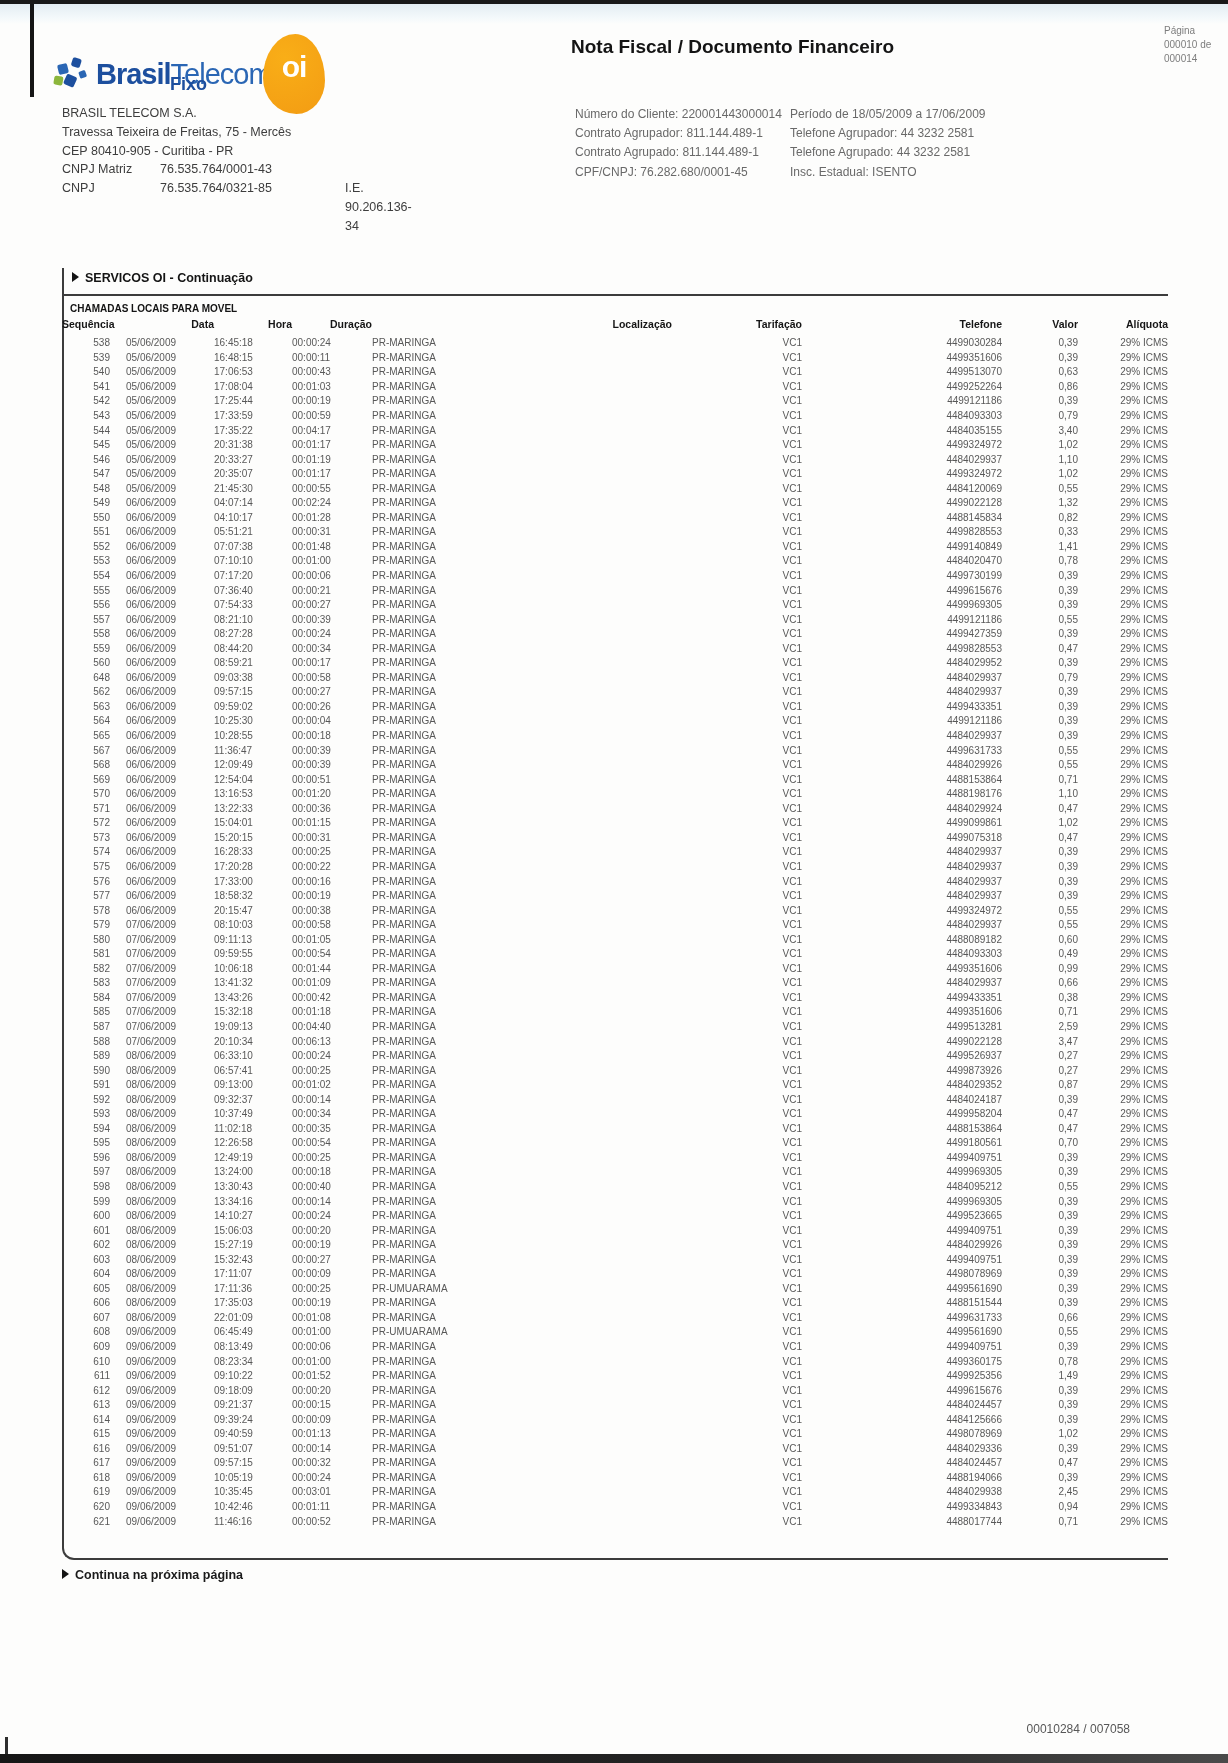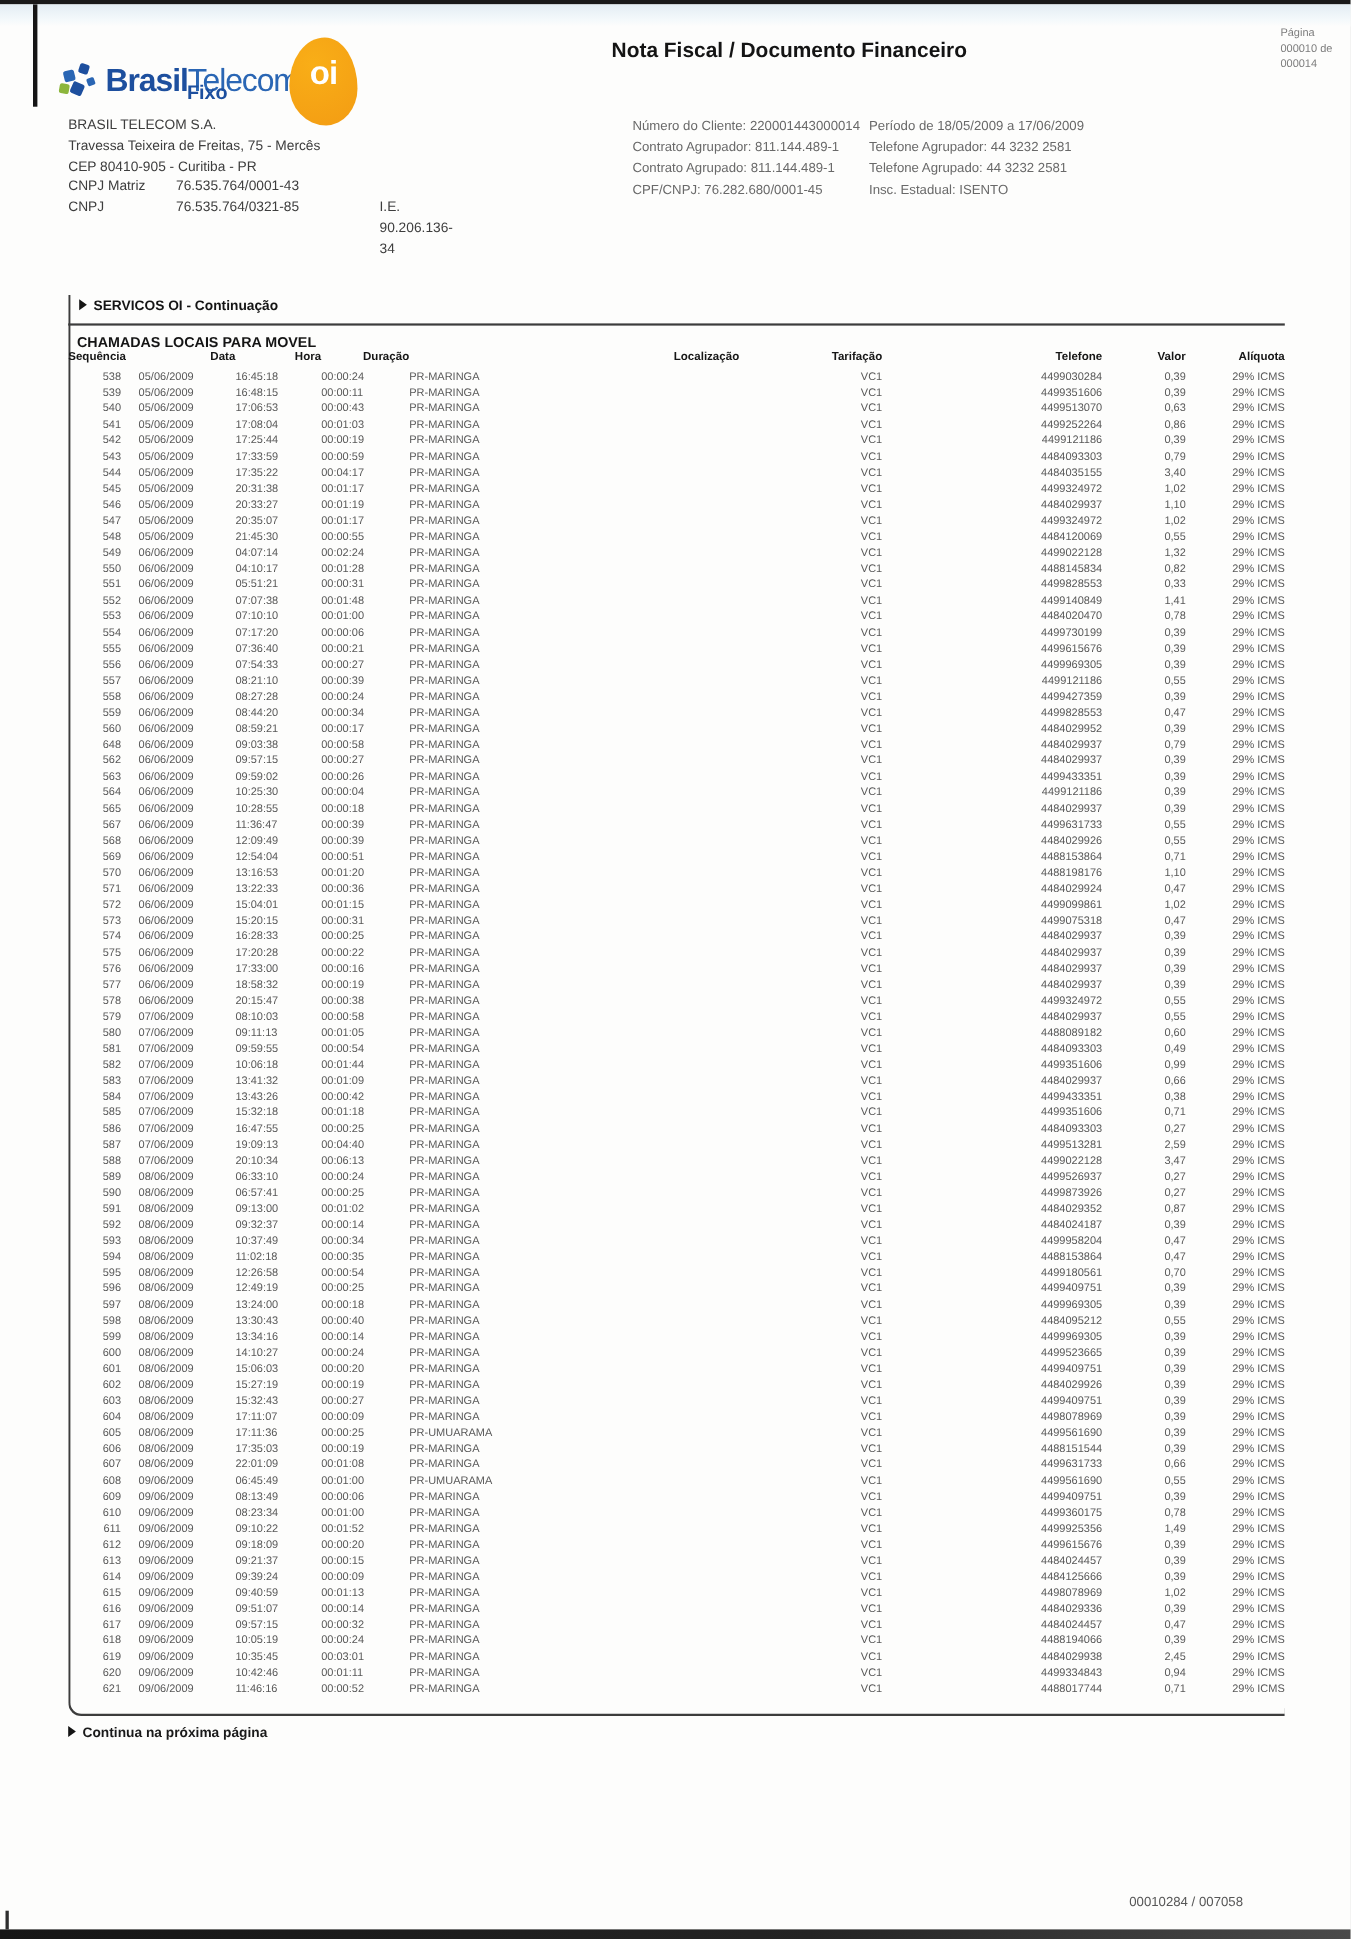--- a/index.html
+++ b/index.html
@@ -24,39 +24,39 @@
   .brand-text { position:absolute; left:44px; top:8px; font-size:29px; letter-spacing:-1px; white-space:nowrap; }
   .brand-bold { font-weight:bold; color:#1d4f9e; }
   .brand-light { font-weight:normal; color:#2a66b4; }
   .brand-sub { position:absolute; left:118px; top:24px; font-size:18px; font-weight:bold; color:#1d4f9e; }
   .oi-logo { position:absolute; left:263px; top:34px; width:62px; height:80px;
     background:radial-gradient(circle at 35% 30%, #f9ae17, #f39c13);
     border-radius:52% 48% 46% 54% / 55% 58% 42% 45%;
     display:flex; align-items:center; justify-content:center; }
   .oi-text { color:#ffffff; font-weight:bold; font-size:30px; line-height:1; padding-bottom:14px; letter-spacing:-1px; }
 
-  .doc-title { position:absolute; left:556px; top:36px; font-size:19px; font-weight:bold; color:#141414; letter-spacing:0; }
+  .doc-title { position:absolute; left:571px; top:36px; font-size:19px; font-weight:bold; color:#141414; letter-spacing:0; }
 
   .page-block { position:absolute; left:1164px; top:24px; width:70px; font-size:10px; color:#7d7d7d; line-height:14px; white-space:nowrap; }
 
   .company { position:absolute; left:62px; top:104px; font-size:12.5px; color:#3d3d3d; line-height:18.8px; }
   .company .label-row { position:relative; }
   .company .val { position:absolute; left:98px; }
   .company .ie { position:absolute; left:283px; }
 
   .client-info { position:absolute; top:105px; font-size:12px; color:#696969; line-height:19.2px; }
   .client-col-1 { left:575px; }
   .client-col-2 { left:790px; }
 
   
   .table-frame { position:absolute; left:62px; top:268px; width:1106px; height:1292px;
     border-left:2px solid #3c3c3c; border-bottom:2px solid #3c3c3c; border-bottom-left-radius:12px; }
   .section-title { position:absolute; left:72px; top:271px; font-size:12.5px; font-weight:bold; color:#141414; }
   .section-rule { position:absolute; left:62px; top:294px; width:1106px; height:2px; background:#3c3c3c; }
-  .section-sub { position:absolute; left:70px; top:303px; font-size:13px; font-weight:bold; color:#141414; }
+  .section-sub { position:absolute; left:70px; top:303px; font-size:10px; font-weight:bold; color:#141414; }
   .arrow { display:inline-block; width:0; height:0; border-left:7px solid #141414;
     border-top:5px solid transparent; border-bottom:5px solid transparent; margin-right:6px; }
 
   table.calls { position:absolute; left:62px; top:316px; width:1106px; border-collapse:collapse; table-layout:fixed; }
   table.calls th { font-size:10.5px; font-weight:bold; color:#161616; height:20px; vertical-align:top; padding-top:2px; }
   table.calls td { font-size:10px; color:#585858; height:14.55px; line-height:10px; padding:0; white-space:nowrap; overflow:hidden; }
   .c0 { width:48px;  text-align:right; }
   .c1 { width:104px; text-align:left; padding-left:16px !important; }
   .c2 { width:78px;  text-align:left; }
   .c3 { width:80px;  text-align:left; }
@@ -664,31 +664,20 @@
           <td class="c1">07/06/2009</td>
           <td class="c2">15:32:18</td>
           <td class="c3">00:01:18</td>
           <td class="c4">PR-MARINGA</td>
           <td class="c5">VC1</td>
           <td class="c6">4499351606</td>
           <td class="c7">0,71</td>
           <td class="c8">29% ICMS</td>
         </tr>
         <tr>
-          <td class="c0">586</td>
-          <td class="c1">07/06/2009</td>
-          <td class="c2">16:47:55</td>
-          <td class="c3">00:00:25</td>
-          <td class="c4">PR-MARINGA</td>
-          <td class="c5">VC1</td>
-          <td class="c6">4484093303</td>
-          <td class="c7">0,27</td>
-          <td class="c8">29% ICMS</td>
-        </tr>
-        <tr>
           <td class="c0">587</td>
           <td class="c1">07/06/2009</td>
           <td class="c2">19:09:13</td>
           <td class="c3">00:04:40</td>
           <td class="c4">PR-MARINGA</td>
           <td class="c5">VC1</td>
           <td class="c6">4499513281</td>
           <td class="c7">2,59</td>
           <td class="c8">29% ICMS</td>
         </tr>

